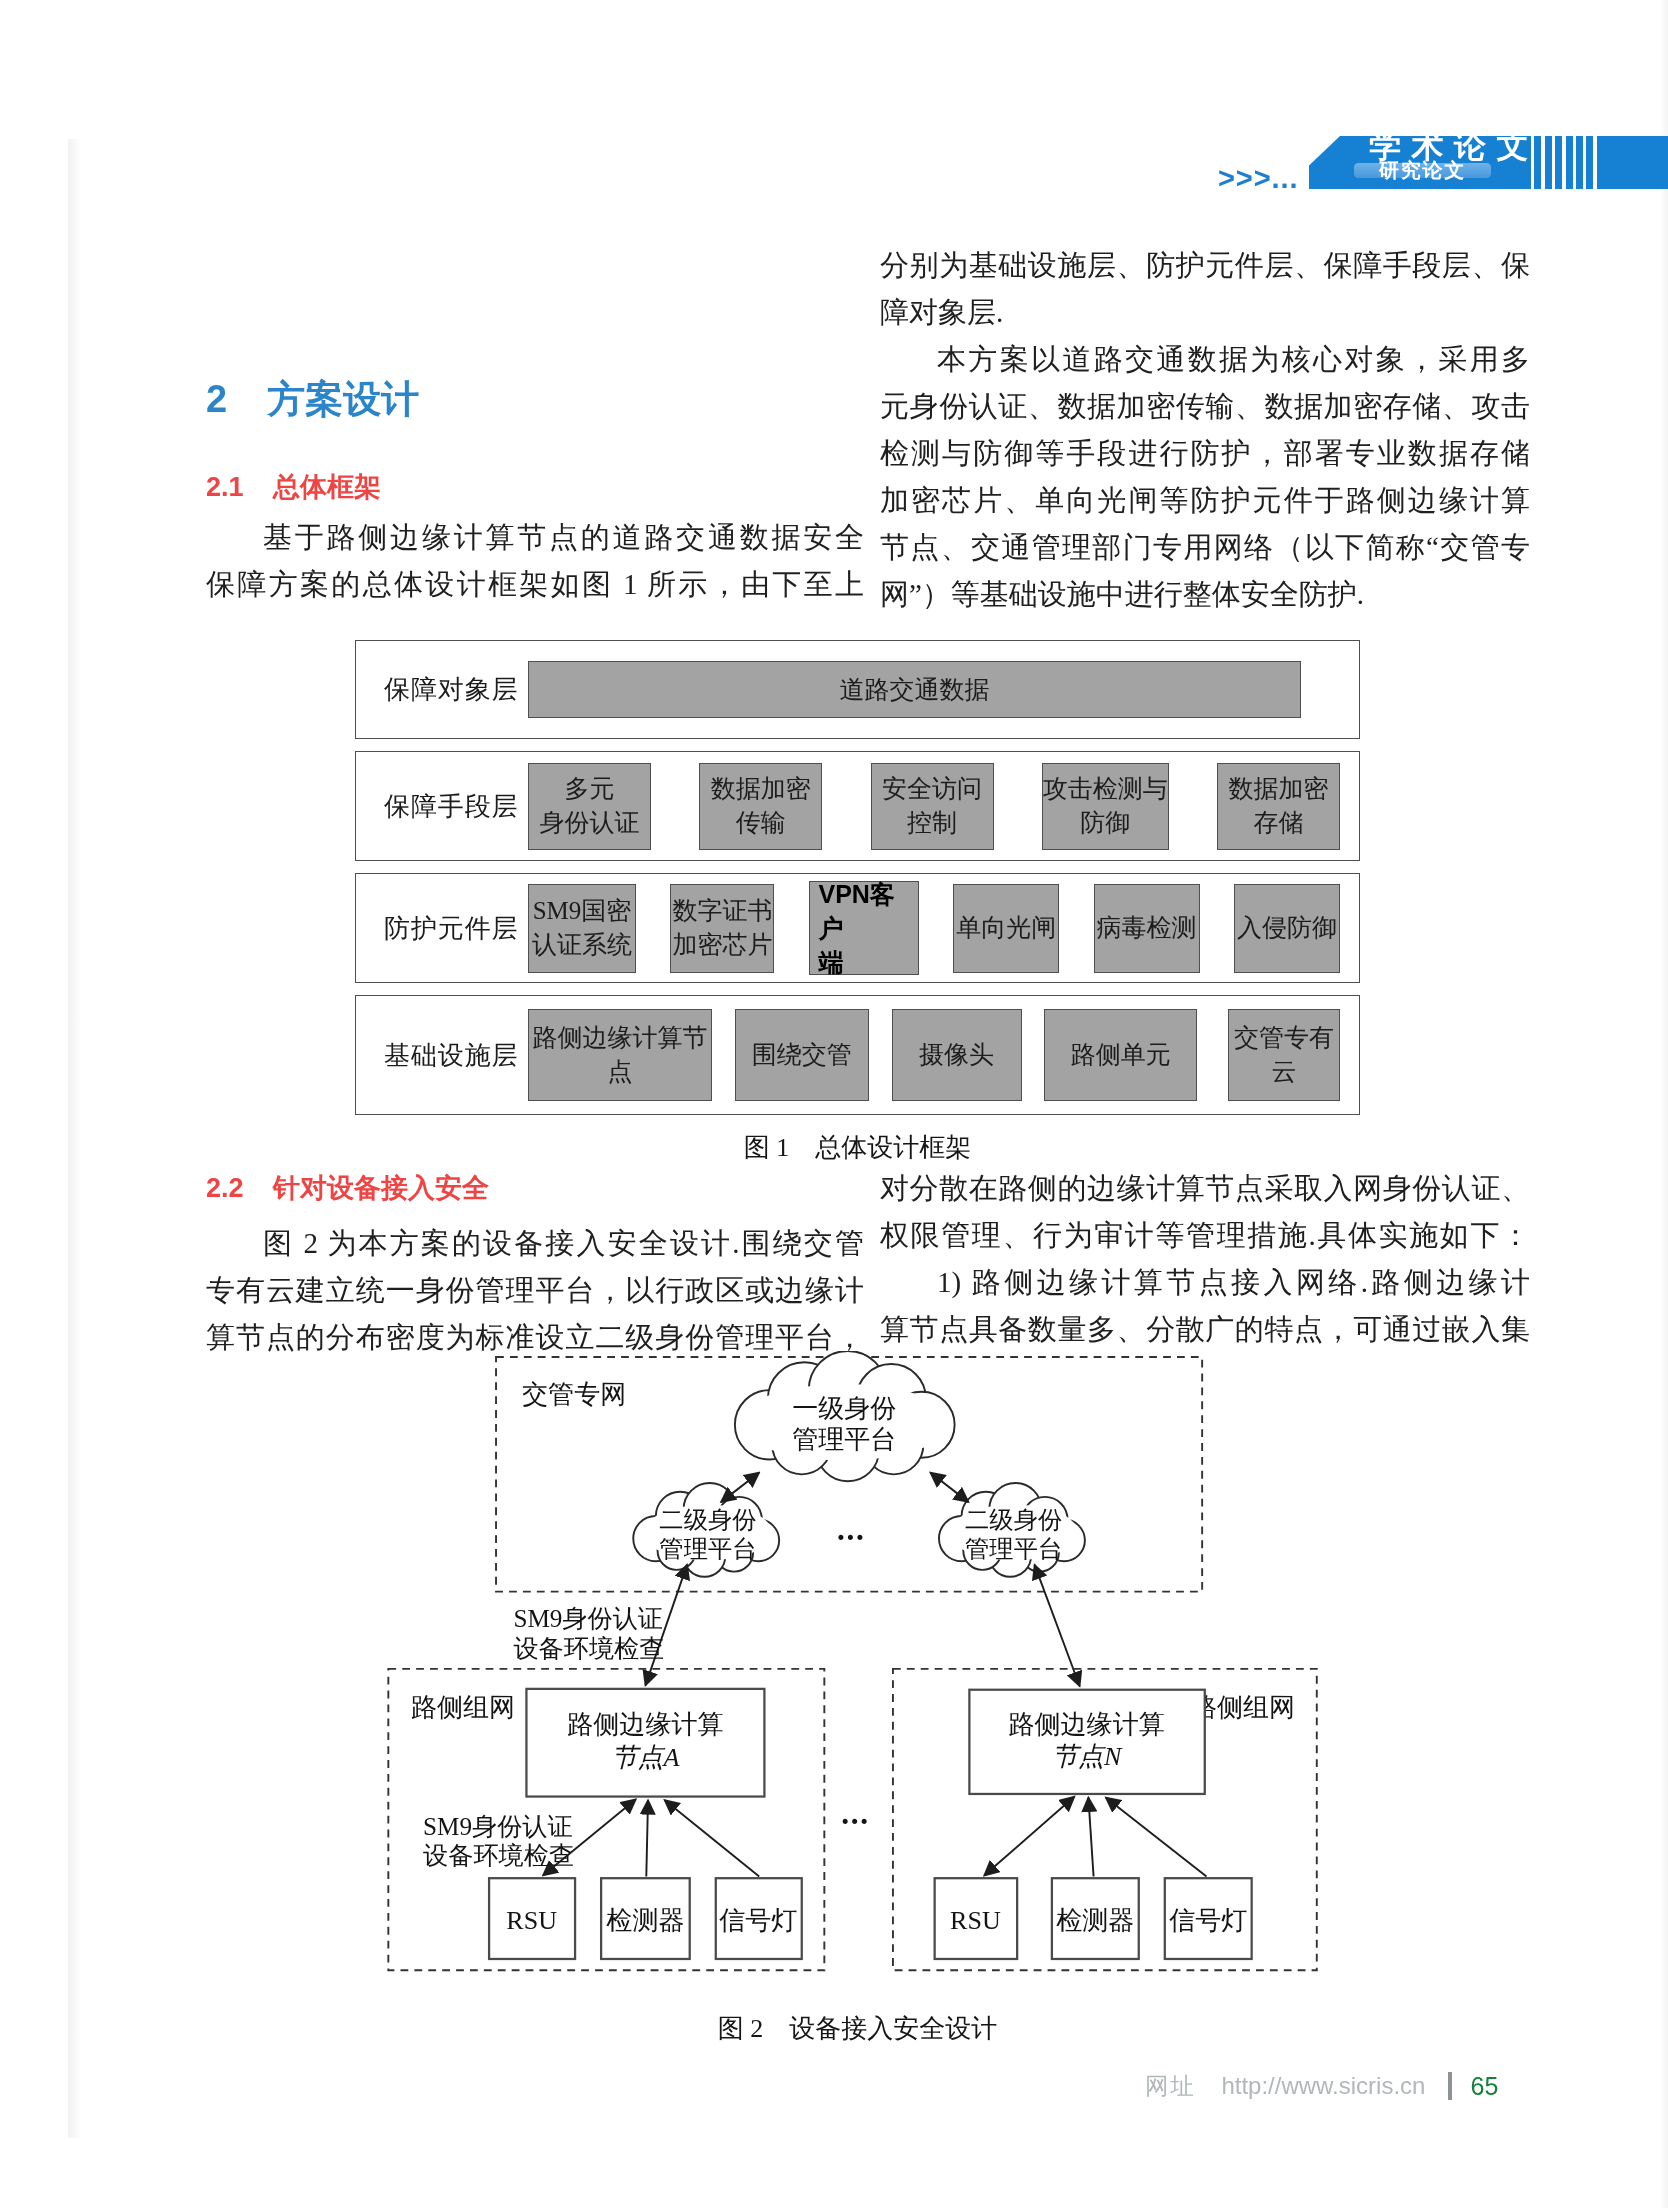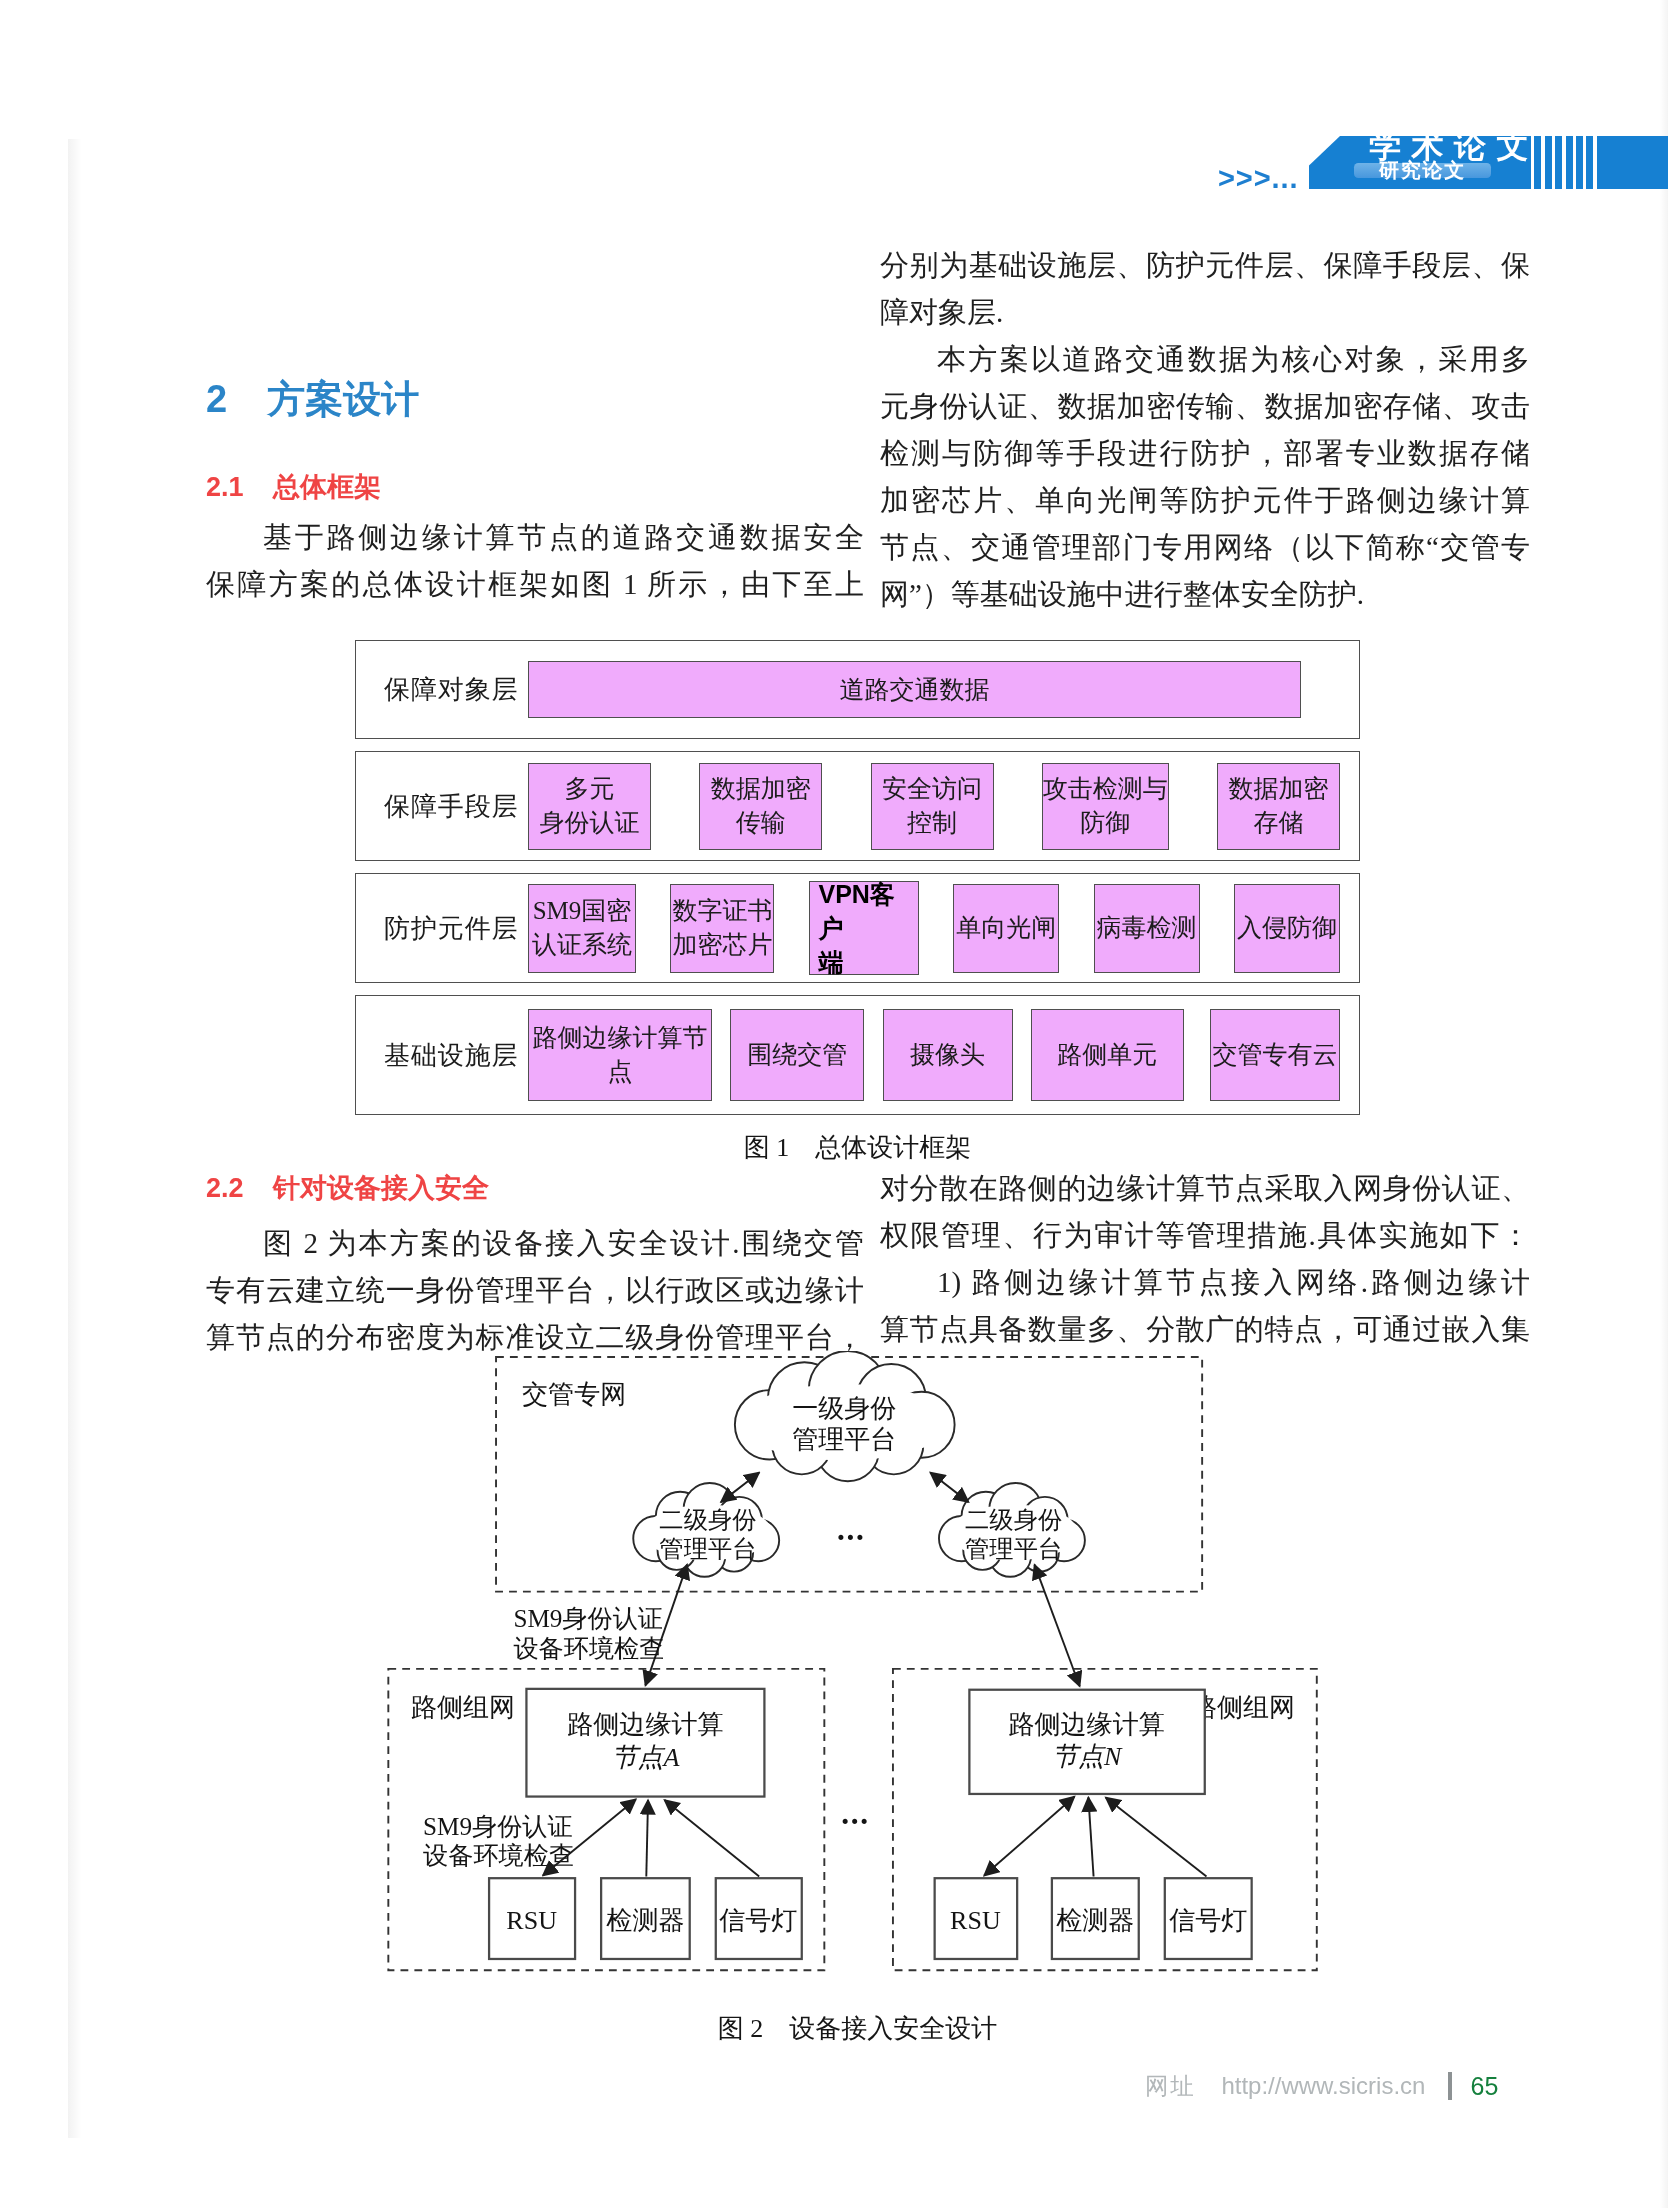--- a/index.html
+++ b/index.html
@@ -38,21 +38,21 @@
     color:#ef4444;font-size:27px;line-height:35px;white-space:nowrap;}
   .h3 .num{margin-right:29.5px;}
 
   
   #fig1{position:absolute;left:355px;top:640px;width:1005px;}
   .f1row{box-sizing:border-box;border:1.7px solid #4f4f4f;display:flex;align-items:center;background:#fff;}
   .f1label{width:165px;padding-left:28px;box-sizing:border-box;font-size:26px;color:#1c1c1c;
     letter-spacing:0.9px;white-space:nowrap;}
   .f1boxes{flex:1;display:flex;justify-content:space-between;align-items:center;
     padding-left:7px;margin-right:19px;}
-  .f1box{box-sizing:border-box;border:1.7px solid #4f4f4f;background:#f0abfc;display:flex;flex-direction:column;
+  .f1box{box-sizing:border-box;border:1.7px solid #4f4f4f;background:#a3a3a3;display:flex;flex-direction:column;
     justify-content:center;align-items:center;font-size:25px;line-height:34px;color:#1c1c1c;text-align:center;}
   .f1box.vpn{font-family:"Liberation Sans","DejaVu Sans",sans-serif;font-weight:bold;color:#000;
     align-items:flex-start;padding-left:8.7px;text-align:left;}
   .figcap{position:absolute;left:355px;width:1005px;text-align:center;font-size:26px;color:#161616;
     white-space:pre;}
 
   
   #fig2{position:absolute;left:374px;top:1351px;width:991px;height:621px;}
   #fig2 text{font-family:"Liberation Serif","DejaVu Serif",serif;fill:#141414;}
   .dashrect{fill:none;stroke:#333;stroke-width:2.2;stroke-dasharray:9 7;}
@@ -197,21 +197,21 @@
         </div>
         <div class="f1box" style="width:134px;height:92px;">
           <span>围绕交管</span>
         </div>
         <div class="f1box" style="width:130px;height:92px;">
           <span>摄像头</span>
         </div>
         <div class="f1box" style="width:153px;height:92px;">
           <span>路侧单元</span>
         </div>
-        <div class="f1box" style="width:130px;height:92px;margin-left:8px;">
+        <div class="f1box" style="width:112px;height:92px;margin-left:8px;">
           <span>交管专有云</span>
         </div>
       </div>
     </div>
   </div>
   <div class="figcap" style="top:1130px;">图 1　总体设计框架</div>
 
   <svg id="fig2" viewBox="0 0 1140 715">
     <defs>
       <marker id="ah" viewBox="0 0 10 10" refX="9" refY="5" markerWidth="8.5" markerHeight="8.5" orient="auto-start-reverse">

